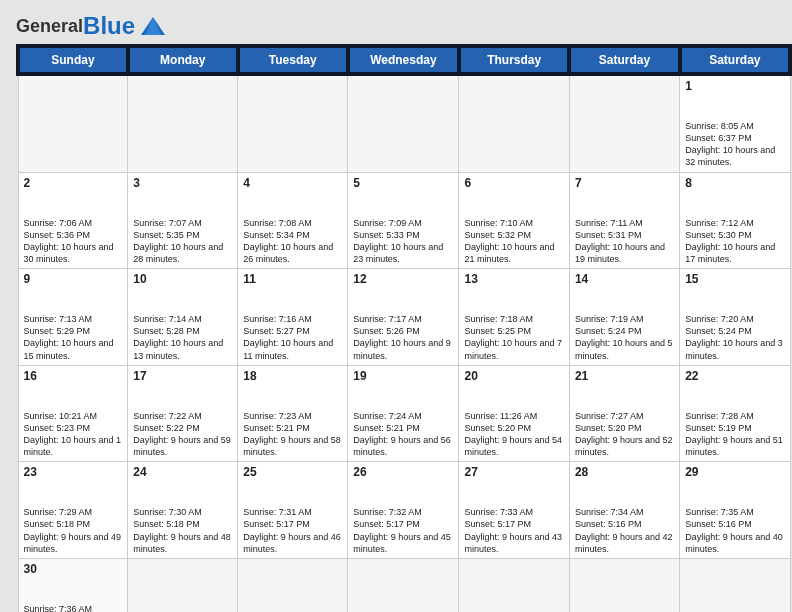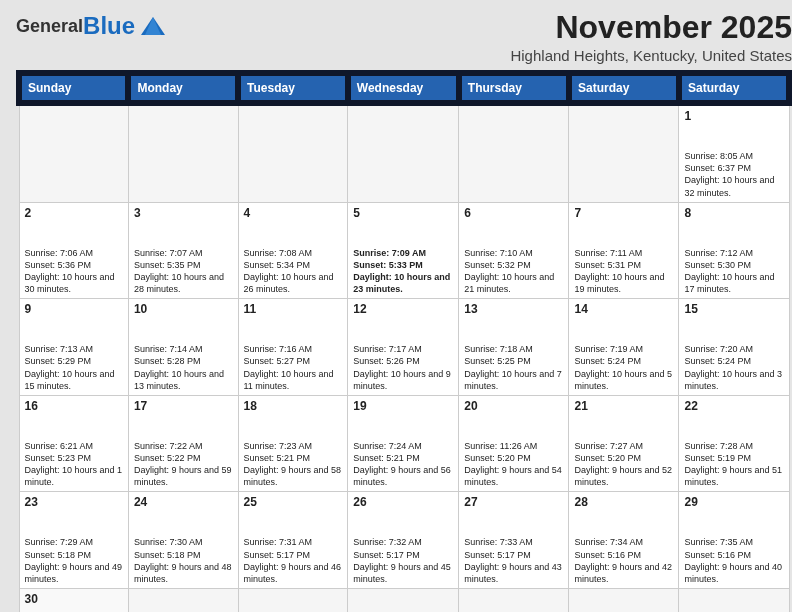--- a/index.html
+++ b/index.html
@@ -60,23 +60,23 @@
     .calendar {
       width: 100%;
       border-collapse: collapse;
       border: 1px solid #bbb;
     }
     .calendar th {
       background-color: #2563b0;
       color: #fff;
       font-size: 12px;
       font-weight: bold;
-      text-align: left;
+      text-align: center;
       padding: 5px 6px;
-      border: 6px solid #0f172a;
+      border: 4px solid #0f172a;
     }
     .calendar td {
       vertical-align: top;
       border: 1px solid #ccc;
       padding: 3px 5px;
       font-size: 9.5px;
       color: #222;
       width: 113px;
       min-height: 70px;
       height: 70px;
@@ -108,24 +108,20 @@
   <div class="header-section">
     <div class="logo-area">
       <div class="logo-text">
         <span class="logo-general">General</span>
         <span class="logo-blue">Blue</span>
         <svg class="logo-icon" viewBox="0 0 28 22" xmlns="http://www.w3.org/2000/svg">
           <polygon points="14,2 26,20 2,20" fill="#1a6bbf"></polygon>
           <polygon points="14,2 22,20 6,20" fill="#4a9de8" opacity="0.5"></polygon>
         </svg>
       </div>
-    </div>
-    <div class="title-area">
-      <div class="month-year">November 2025</div>
-      <div class="location">Highland Heights, Kentucky, United States</div>
     </div>
   </div>
 
   <table class="calendar">
     <thead>
       <tr>
         <th>Sunday</th>
         <th>Monday</th>
         <th>Tuesday</th>
         <th>Wednesday</th>
@@ -163,21 +159,21 @@
 Daylight: 10 hours and 28 minutes.</div>
           </td>
           <td>
             <span class="day-number">4</span>
             <div class="day-info" style="white-space: pre-line;">Sunrise: 7:08 AM
 Sunset: 5:34 PM
 Daylight: 10 hours and 26 minutes.</div>
           </td>
           <td>
             <span class="day-number">5</span>
-            <div class="day-info" style="white-space: pre-line; font-weight: bold;">Sunrise: 7:09 AM
+            <div class="day-info" style="white-space: pre-line;">Sunrise: 7:09 AM
 Sunset: 5:33 PM
 Daylight: 10 hours and 23 minutes.</div>
           </td>
           <td>
             <span class="day-number">6</span>
             <div class="day-info" style="white-space: pre-line;">Sunrise: 7:10 AM
 Sunset: 5:32 PM
 Daylight: 10 hours and 21 minutes.</div>
           </td>
           <td>
@@ -233,21 +229,21 @@
           <td>
             <span class="day-number">15</span>
             <div class="day-info" style="white-space: pre-line;">Sunrise: 7:20 AM
 Sunset: 5:24 PM
 Daylight: 10 hours and 3 minutes.</div>
           </td>
         </tr>
         <tr>
           <td>
             <span class="day-number">16</span>
-            <div class="day-info" style="white-space: pre-line;">Sunrise: 6:21 AM
+            <div class="day-info" style="white-space: pre-line;">Sunrise: 10:21 AM
 Sunset: 5:23 PM
 Daylight: 10 hours and 1 minute.</div>
           </td>
           <td>
             <span class="day-number">17</span>
             <div class="day-info" style="white-space: pre-line;">Sunrise: 7:22 AM
 Sunset: 5:22 PM
 Daylight: 9 hours and 59 minutes.</div>
           </td>
           <td>

